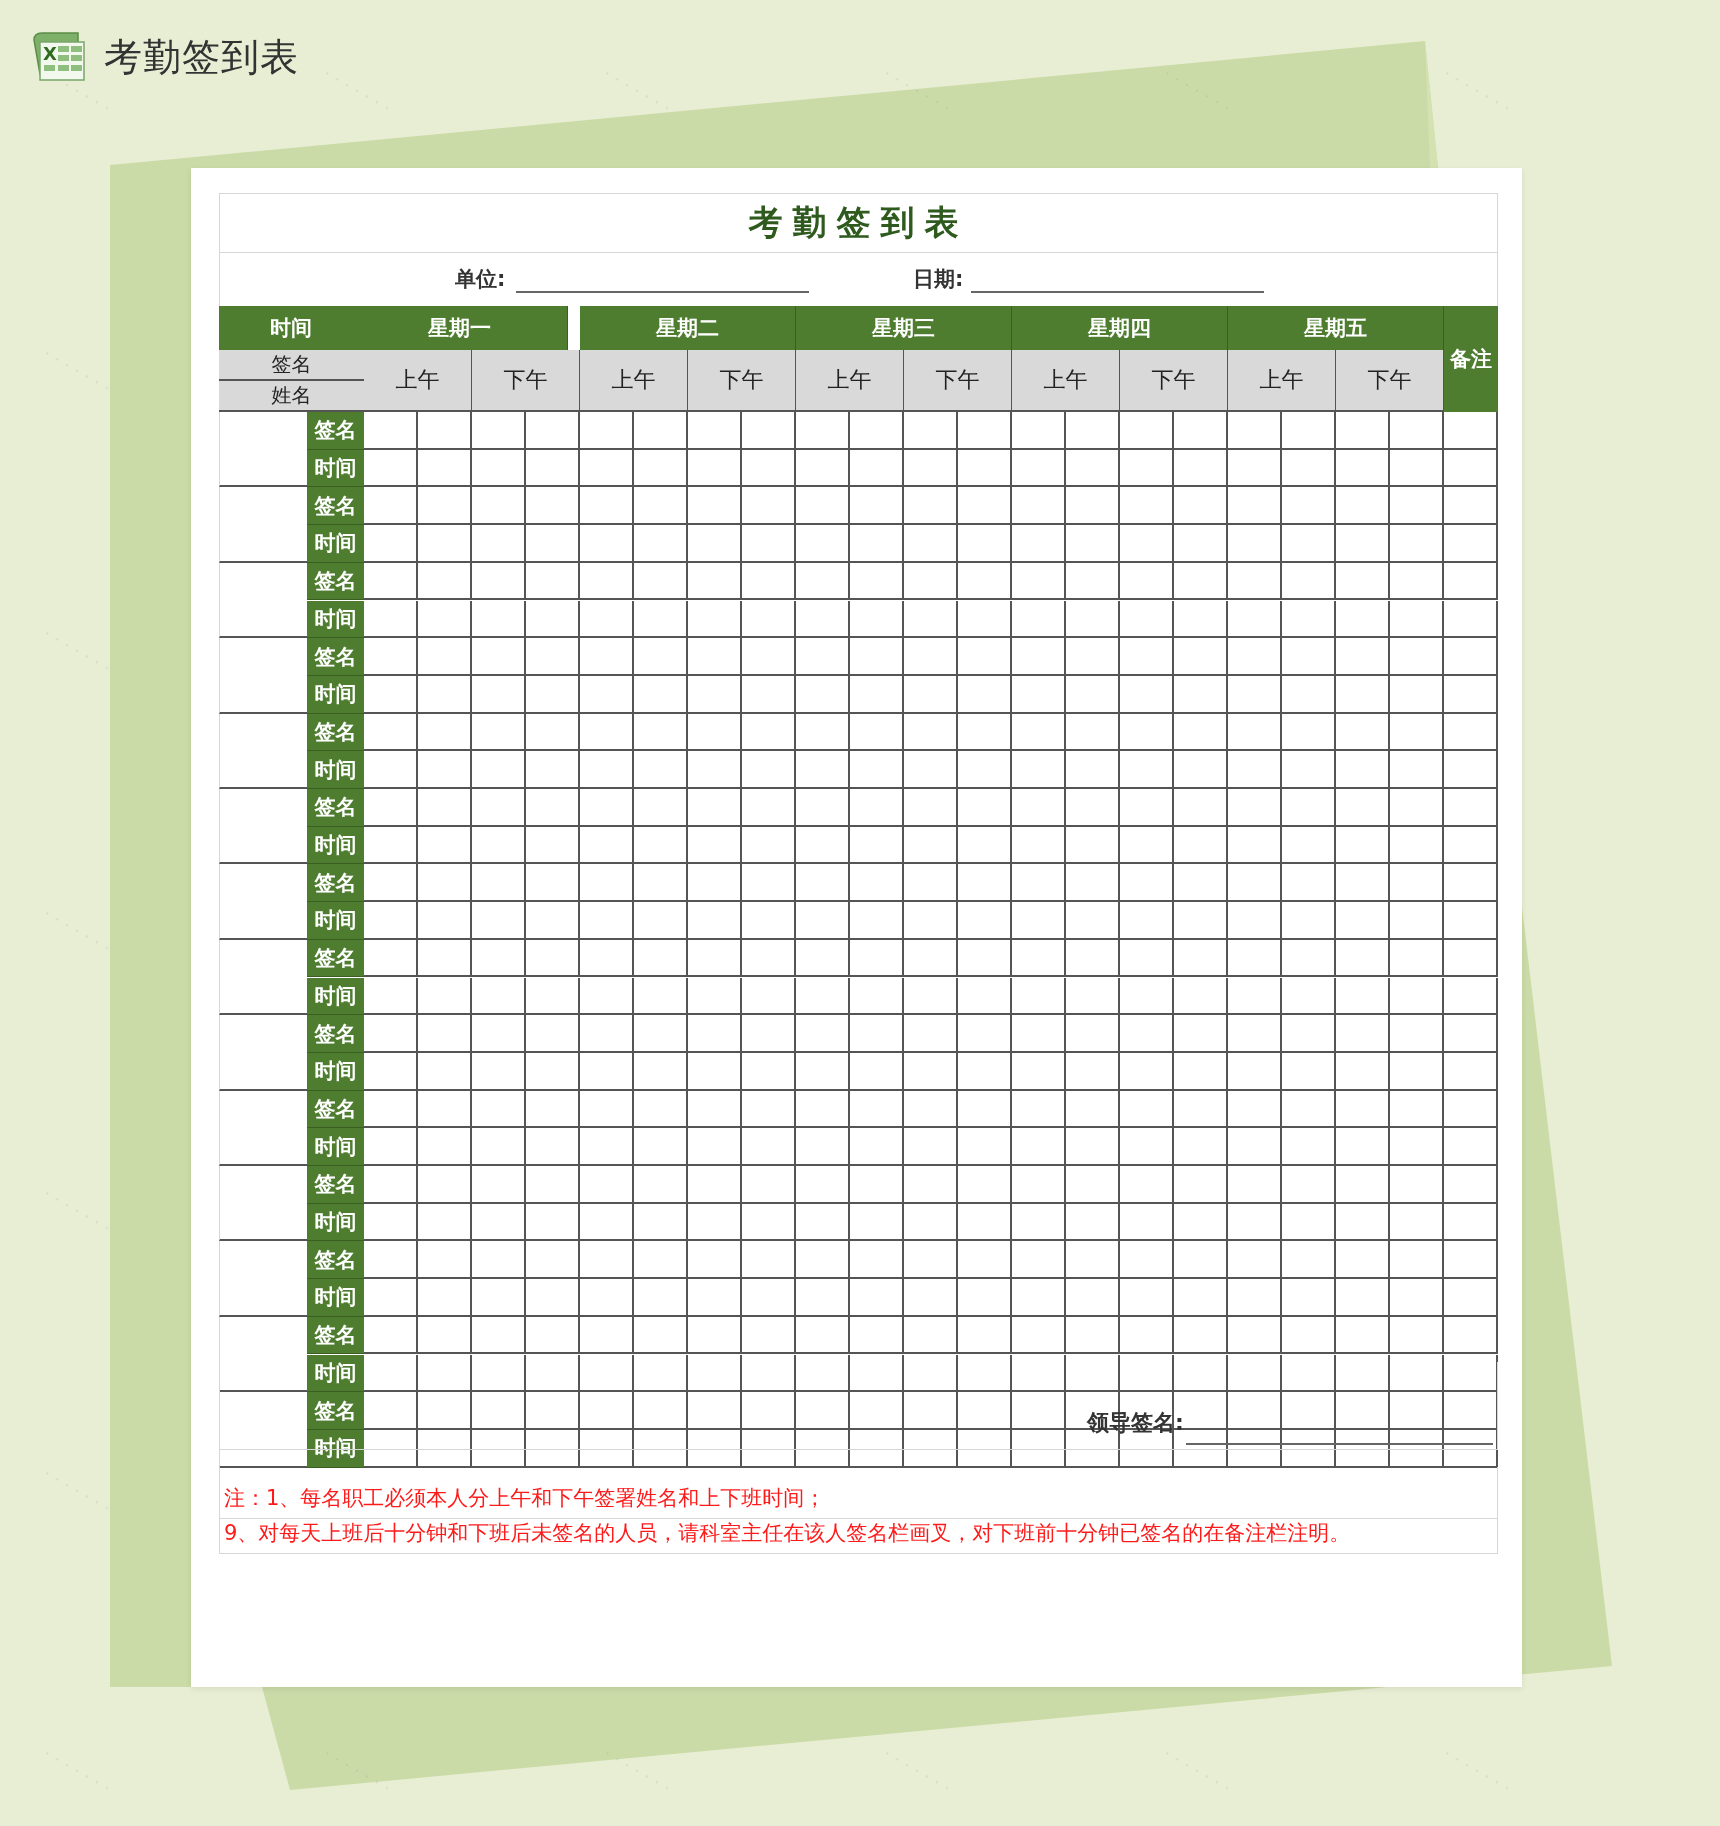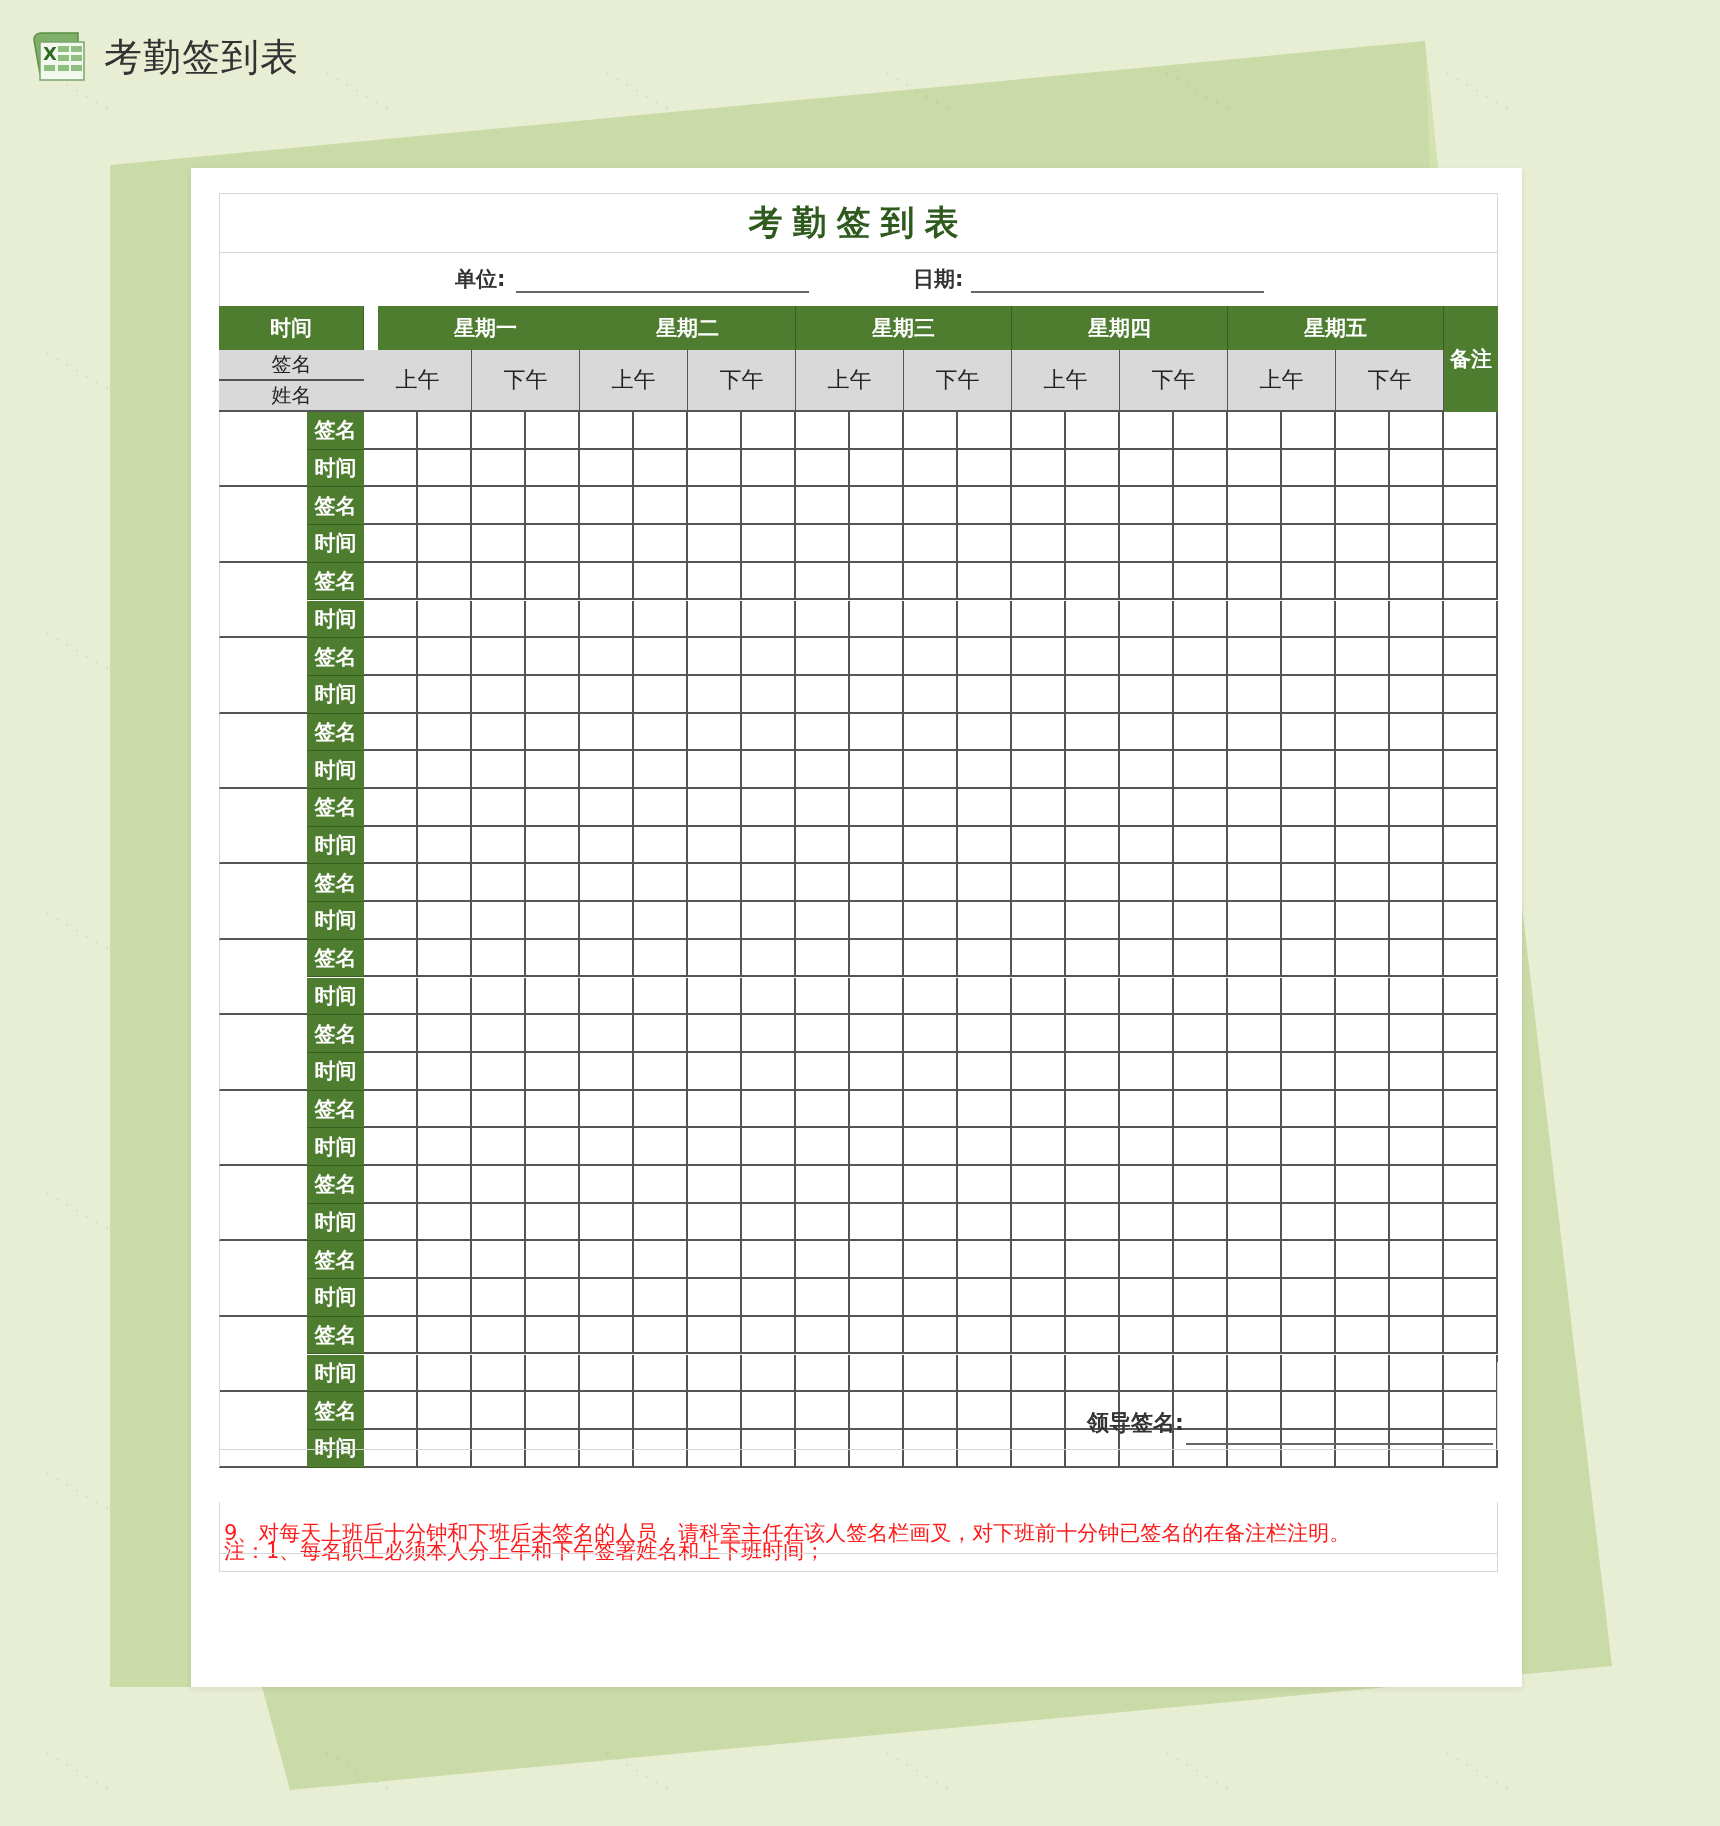--- a/index.html
+++ b/index.html
@@ -808,37 +808,37 @@
             <div class="c"></div>
             <div class="c"></div>
             <div class="c"></div>
             <div class="c"></div>
             <div class="c"></div>
             <div class="c"></div>
             <div class="c"></div>
             <div class="c"></div>
           </div>
         </div>
-    <div class="hdr-green" style="left: 159px; width: 216px; font-family: Liberation Serif, serif;">星期一</div>
+    <div class="hdr-green" style="left: 133px; width: 216px; font-family: Liberation Serif, serif;">星期一</div>
         <div class="hdr-gray" style="left: 145px; width: 108px;">上午</div>
         <div class="hdr-gray" style="left: 253px; width: 108px;">下午</div>
         <div class="hdr-green" style="left: 361px; width: 216px;">星期二</div>
         <div class="hdr-gray" style="left: 361px; width: 108px;">上午</div>
         <div class="hdr-gray" style="left: 469px; width: 108px;">下午</div>
         <div class="hdr-green" style="left: 577px; width: 216px;">星期三</div>
         <div class="hdr-gray" style="left: 577px; width: 108px;">上午</div>
         <div class="hdr-gray" style="left: 685px; width: 108px;">下午</div>
         <div class="hdr-green" style="left: 793px; width: 216px;">星期四</div>
         <div class="hdr-gray" style="left: 793px; width: 108px;">上午</div>
         <div class="hdr-gray" style="left: 901px; width: 108px;">下午</div>
         <div class="hdr-green" style="left: 1009px; width: 216px;">星期五</div>
         <div class="hdr-gray" style="left: 1009px; width: 108px;">上午</div>
         <div class="hdr-gray" style="left: 1117px; width: 108px;">下午</div>
       </div>
 
     <div class="footer">
       <span class="sig-label">领导签名:</span>
       <div class="sig-line"></div>
     </div>
-    <div class="note" style="top:1327px">注：1、每名职工必须本人分上午和下午签署姓名和上下班时间；</div>
+    <div class="note" style="top:1274px">注：1、每名职工必须本人分上午和下午签署姓名和上下班时间；</div>
     <div class="note" style="top:1309px">9、对每天上班后十分钟和下班后未签名的人员，请科室主任在该人签名栏画叉，对下班前十分钟已签名的在备注栏注明。</div>
   </div>
 </div>
 
 </body></html>

